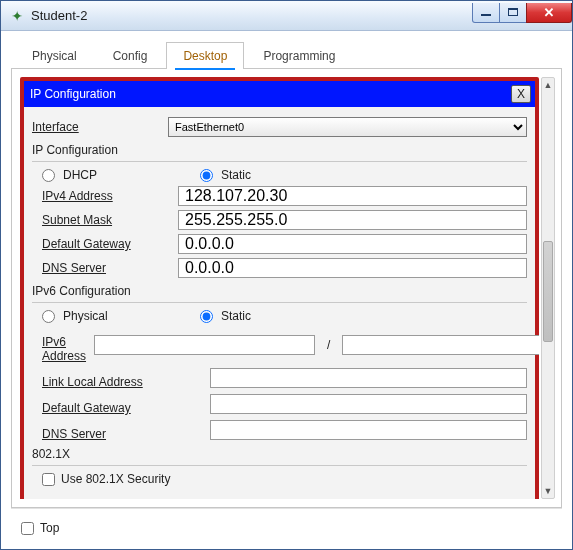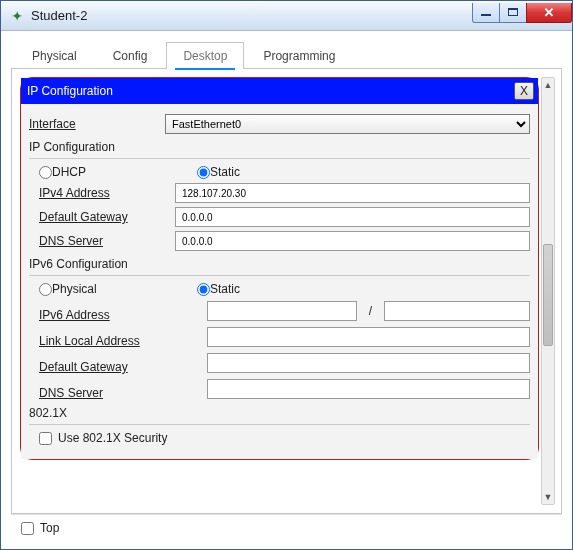--- a/index.html
+++ b/index.html
@@ -16,57 +16,57 @@
   .winbtn { width:28px; height:20px; border:1px solid #5a7bb5; border-top:none; margin-left:-1px; background:linear-gradient(#e8f0fb,#c7dbf3); display:flex; align-items:center; justify-content:center; font-size:11px; color:#1a3a66; cursor:pointer; }
   .winbtn:first-child { border-bottom-left-radius:3px; }
   .winbtn.close { width:46px; background:linear-gradient(#f08080,#d93636 50%,#c72020); color:#fff; border-color:#8b1a1a; border-bottom-right-radius:3px; font-size:13px; font-weight:bold; }
   .winbtn .min-glyph { width:10px; height:2px; background:#1a3a66; margin-top:6px; }
   .winbtn .max-glyph { width:10px; height:8px; border:1px solid #1a3a66; border-top-width:2px; }
 
   .client { flex:1; background:#fff; padding:10px 10px 6px 10px; display:flex; flex-direction:column; }
 
   .tabstrip { display:flex; align-items:flex-end; border-bottom:1px solid #c6c6c6; gap:2px; padding-left:4px; }
   .tab { padding:6px 16px 6px 16px; font-size:12px; color:#444; cursor:pointer; border:1px solid transparent; border-bottom:none; position:relative; top:1px; background:transparent; }
-  .tab.active { color:#737373; border-color:#c6c6c6; background:#fff; }
+  .tab.active { color:#a16207; border-color:#c6c6c6; background:#fff; }
   .tab.active::after { content:""; position:absolute; left:8px; right:8px; bottom:-1px; height:2px; background:#0a84ff; }
 
   .panel-wrap { flex:1; border:1px solid #c6c6c6; border-top:none; position:relative; padding:8px; overflow:hidden; }
   .scroll-area { position:absolute; top:8px; left:8px; right:22px; bottom:8px; overflow:hidden; }
 
   
   .vscroll { position:absolute; top:8px; right:6px; bottom:8px; width:14px; background:#efefef; border:1px solid #cfcfcf; border-radius:2px; }
   .vscroll .arrow { height:14px; display:flex; align-items:center; justify-content:center; font-size:9px; color:#555; cursor:pointer; }
   .vscroll .track { position:absolute; top:16px; bottom:16px; left:1px; right:1px; }
   .vscroll .thumb { position:absolute; left:0; right:0; top:38%; height:26%; background:linear-gradient(#d2d2d2,#bfbfbf); border:1px solid #a9a9a9; border-radius:2px; }
 
-  .inner-window { border:1px solid #b91c1c; border-radius:12px; }
+  .inner-window { border:4px solid #b91c1c; border-radius:2px; }
   .inner-titlebar { background:#0016ff; color:#fff; padding:4px 4px 4px 6px; font-size:12px; display:flex; align-items:center; }
   .inner-titlebar .t { flex:1; }
   .inner-close { width:20px; height:18px; background:linear-gradient(#f5f5f5,#d7d7d7); border:1px solid #555; color:#222; display:flex; align-items:center; justify-content:center; font-size:12px; cursor:pointer; border-radius:2px; }
 
   .inner-body { background:#f3f3f3; padding:6px 8px 10px 8px; }
   .row { display:flex; align-items:center; margin:4px 0; gap:8px; }
   .lbl { width:128px; color:#222;text-decoration:underline; }
   .lbl.wide { width:160px;margin-top:8px; }
   .group-title { margin:6px 0 2px 0; color:#222; }
   .hr { border:none; border-top:1px solid #c8c8c8; margin:4px 0 6px 0; }
 
   select.iface { flex:1; height:20px; border:1px solid #7a7a7a; background:linear-gradient(#fff,#e8e8e8); font-size:11px; padding:0 2px; }
-  input.txt { flex:1; height:20px; border:1px solid #9a9a9a; background:#fff; padding:0 6px; font-size:10px; }
+  input.txt { flex:1; height:20px; border:1px solid #9a9a9a; background:#fff; padding:0 6px; font-size:16px; }
   input.txt.short { flex:0 0 60px; }
   .slash { padding:0 4px; }
 
-  .radio { display:flex; align-items:center; gap:0; width:150px; cursor:pointer; }
+  .radio { display:flex; align-items:center; gap:8px; width:150px; cursor:pointer; }
   .radio input { margin:0; }
   .radio.sel input { accent-color:#0a6cff; }
 
   .chk { display:flex; align-items:center; gap:6px; cursor:pointer; }
   .chk input { margin:0; }
 
-  .footer { padding:6px 10px 8px 10px; border-top:1px solid #e2e2e2; display:flex; align-items:center; gap:6px; }
+  .footer { padding:12px 10px 8px 10px; border-top:1px solid #e2e2e2; display:flex; align-items:center; gap:6px; }
 </style>
 </head>
 <body>
 
 <div class="window">
   <div class="titlebar">
     <div class="app-icon">
         <span>✦</span>
       </div>
     <div class="title">Student-2</div>
@@ -120,20 +120,24 @@
                 <input type="radio" name="ip4mode" checked="" style="">
                 <span>Static</span>
               </label>
             </div>
 
             <div class="row" style="padding-left:10px;">
               <div class="lbl">IPv4 Address</div>
               <input class="txt" value="128.107.20.30" style="">
             </div>
             <div class="row" style="padding-left:10px;">
+              <div class="lbl">Subnet Mask</div>
+              <input class="txt" value="255.255.255.0" style="">
+            </div>
+            <div class="row" style="padding-left:10px;">
               <div class="lbl">Default Gateway</div>
               <input class="txt" value="0.0.0.0" style="">
             </div>
             <div class="row" style="padding-left:10px;">
               <div class="lbl">DNS Server</div>
               <input class="txt" value="0.0.0.0" style="">
             </div>
 
             <div class="group-title">IPv6 Configuration</div>
             <hr class="hr">

